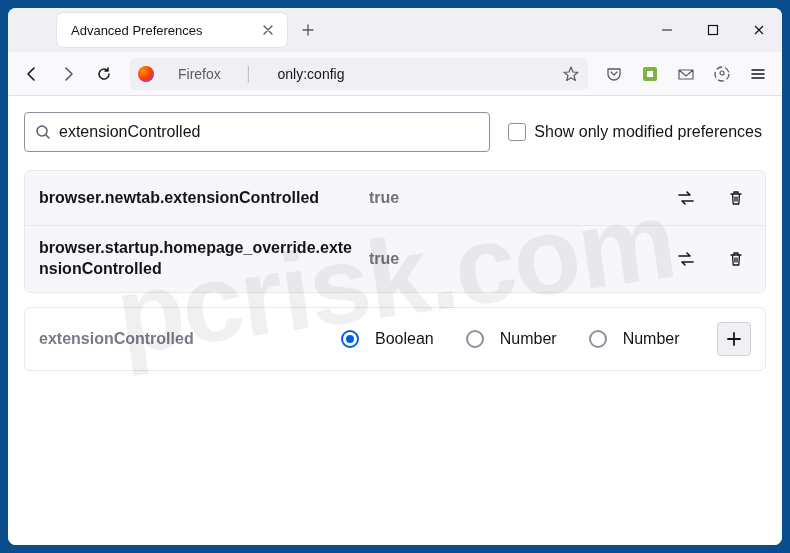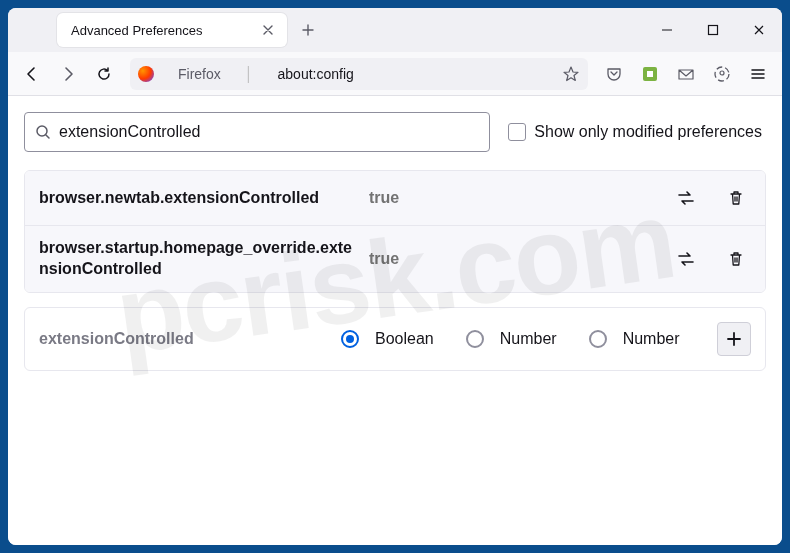--- a/index.html
+++ b/index.html
@@ -190,21 +190,21 @@
       </div>
     <div class="tb-btn">
         <svg width="18" height="18" viewBox="0 0 18 18">
           <path d="M14 9 A5 5 0 1 1 12.5 5.5 M13 3 V6 H10" stroke="#15141a" stroke-width="1.5" fill="none" stroke-linecap="round" stroke-linejoin="round"></path>
         </svg>
       </div>
     <div class="urlbar">
       <span class="ff-icon"></span>
       <span class="urlbar-label">Firefox</span>
       <span class="urlbar-sep">│</span>
-      <span class="urlbar-text">about:config</span>
+      <span class="urlbar-text">only:config</span>
       <span>
           <svg width="18" height="18" viewBox="0 0 18 18">
             <path d="M9 2 L11 7 L16 7.3 L12 10.5 L13.3 15.5 L9 12.8 L4.7 15.5 L6 10.5 L2 7.3 L7 7 Z" stroke="#5b5b66" stroke-width="1.2" fill="none" stroke-linejoin="round"></path>
           </svg>
         </span>
     </div>
     <div class="tb-btn">
         <svg width="18" height="18" viewBox="0 0 18 18">
           <path d="M3 4 H15 V9 A6 6 0 0 1 3 9 Z M6 7 L9 10 L12 7" stroke="#5b5b66" stroke-width="1.3" fill="none" stroke-linejoin="round" stroke-linecap="round"></path>
         </svg>

